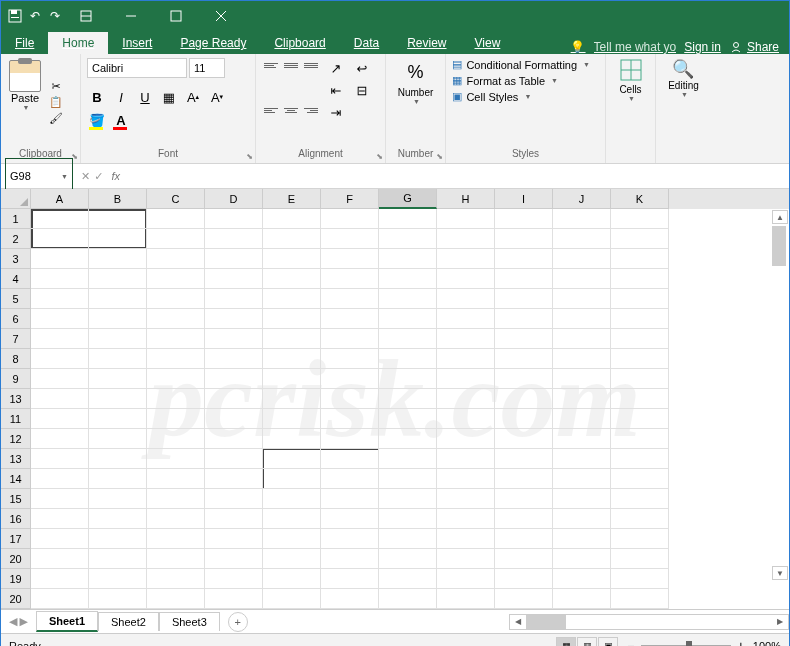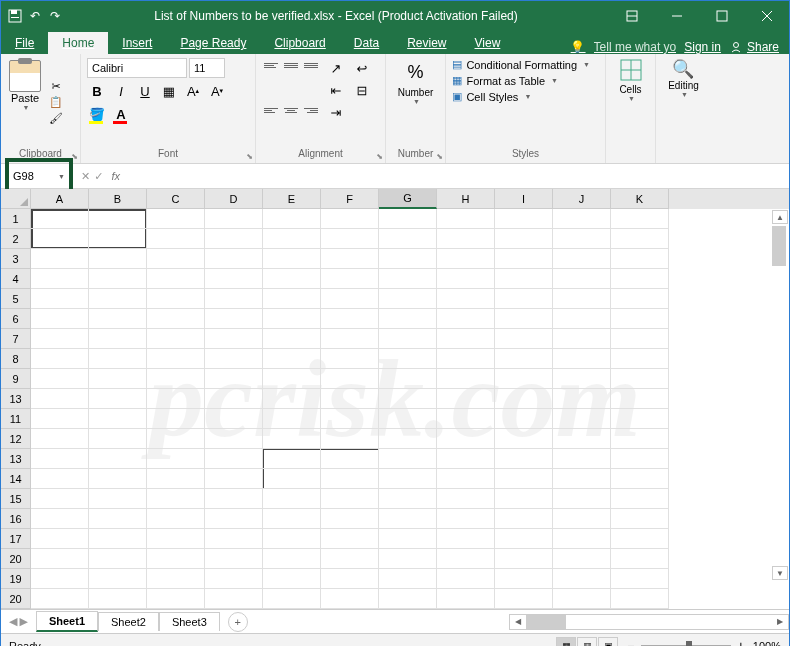--- a/index.html
+++ b/index.html
@@ -21,35 +21,35 @@
 .share-btn { display: flex; align-items: center; gap: 4px; cursor: pointer; }
 .ribbon { background: #f3f3f3; height: 110px; display: flex; border-bottom: 1px solid #d4d4d4; font-size: 11px; }
 .ribbon-group { border-right: 1px solid #e1e1e1; padding: 4px 6px; display: flex; flex-direction: column; position: relative; }
 .group-label { font-size: 10px; color: #666; text-align: center; margin-top: auto; padding-top: 2px; }
 .group-content { display: flex; gap: 4px; flex: 1; }
 .paste-btn { display: flex; flex-direction: column; align-items: center; cursor: pointer; padding: 2px; }
 .paste-icon { width: 32px; height: 32px; background: linear-gradient(#f5deb3 40%, #fff 40%); border: 1px solid #888; border-radius: 2px; position: relative; }
 .paste-icon::after { content: ''; position: absolute; top: -3px; left: 8px; width: 14px; height: 6px; background: #888; border-radius: 2px; }
 .small-btns { display: flex; flex-direction: column; gap: 2px; justify-content: center; }
 .small-icon { width: 18px; height: 14px; display: flex; align-items: center; justify-content: center; cursor: pointer; font-size: 11px; }
-.font-row { display: flex; gap: 2px; align-items: center; margin-bottom: 0; }
+.font-row { display: flex; gap: 2px; align-items: center; margin-bottom: 6px; }
 .font-select { border: 1px solid #ccc; font-size: 11px; height: 20px; padding: 0 4px; background: #fff; }
 .font-name { width: 100px; }
 .font-size { width: 36px; }
 .font-btns { display: flex; gap: 4px; }
 .fbtn { width: 20px; height: 20px; display: flex; align-items: center; justify-content: center; cursor: pointer; font-size: 13px; }
 .align-grid { display: grid; grid-template-columns: repeat(3, 18px); gap: 2px; }
 .align-cell { width: 18px; height: 14px; cursor: pointer; display: flex; flex-direction: column; justify-content: center; gap: 1px; padding: 2px; }
 .align-line { height: 1px; background: #666; }
 .num-col { display: flex; flex-direction: column; align-items: center; }
 .num-icon { font-size: 18px; padding: 4px; }
 .styles-list { display: flex; flex-direction: column; gap: 3px; font-size: 11px; }
 .style-item { display: flex; align-items: center; gap: 4px; cursor: pointer; white-space: nowrap; }
 .formula-area { height: 25px; border-bottom: 1px solid #d4d4d4; display: flex; align-items: center; font-size: 12px; background: #fff; }
-.name-box { width: 68px; border: 4px solid #14532d; height: 36px; margin: 0 4px; padding: 0 4px; font-size: 11px; display: flex; align-items: center; justify-content: space-between; }
+.name-box { width: 68px; border: 1px solid #14532d; height: 36px; margin: 0 4px; padding: 0 4px; font-size: 11px; display: flex; align-items: center; justify-content: space-between; }
 .fx-btns { display: flex; gap: 4px; padding: 0 4px; color: #999; font-size: 11px; }
 .fx-label { font-style: italic; color: #777; padding: 0 4px; font-size: 11px; }
 .fx-input { flex: 1; border: none; height: 20px; padding: 0 4px; outline: none; }
 .col-headers { display: flex; height: 20px; background: #e6e6e6; }
 .select-all { width: 30px; height: 20px; background: #e6e6e6; border-right: 1px solid #ccc; border-bottom: 1px solid #ccc; position: relative; }
 .select-all::after { content: ''; position: absolute; right: 2px; bottom: 2px; border-left: 8px solid transparent; border-bottom: 8px solid #b0b0b0; }
 .col-h { width: 58px; height: 20px; border-right: 1px solid #ccc; border-bottom: 1px solid #ccc; display: flex; align-items: center; justify-content: center; font-size: 11px; cursor: pointer; background: #e6e6e6; }
 .col-h.selected { background: #d2d2d2; border-bottom: 2px solid #217346; }
 .grid-body { display: flex; }
 .row-headers { display: flex; flex-direction: column; }
@@ -91,21 +91,20 @@
       <div class="qat-icon">
           <svg width="14" height="14" viewBox="0 0 14 14">
             <rect x="1" y="1" width="12" height="12" fill="none" stroke="#fff" stroke-width="1"></rect>
             <rect x="3" y="1" width="6" height="4" fill="#fff"></rect>
             <rect x="3" y="8" width="8" height="1" fill="#fff"></rect>
           </svg>
         </div>
       <div class="qat-icon">↶</div>
       <div class="qat-icon">↷</div>
     </div>
-    <div class="title-center">List of Numbers to be verified.xlsx - Excel (Product Activation Failed)</div>
     <div class="win-controls">
       <div class="win-btn">
           <svg width="14" height="14">
             <rect x="2" y="2" width="10" height="10" fill="none" stroke="#fff"></rect>
             <path d="M2 7 L12 7" stroke="#fff"></path>
           </svg>
         </div>
       <div class="win-btn">
           <svg width="12" height="12">
             <line x1="1" y1="6" x2="11" y2="6" stroke="#fff" stroke-width="1"></line>

